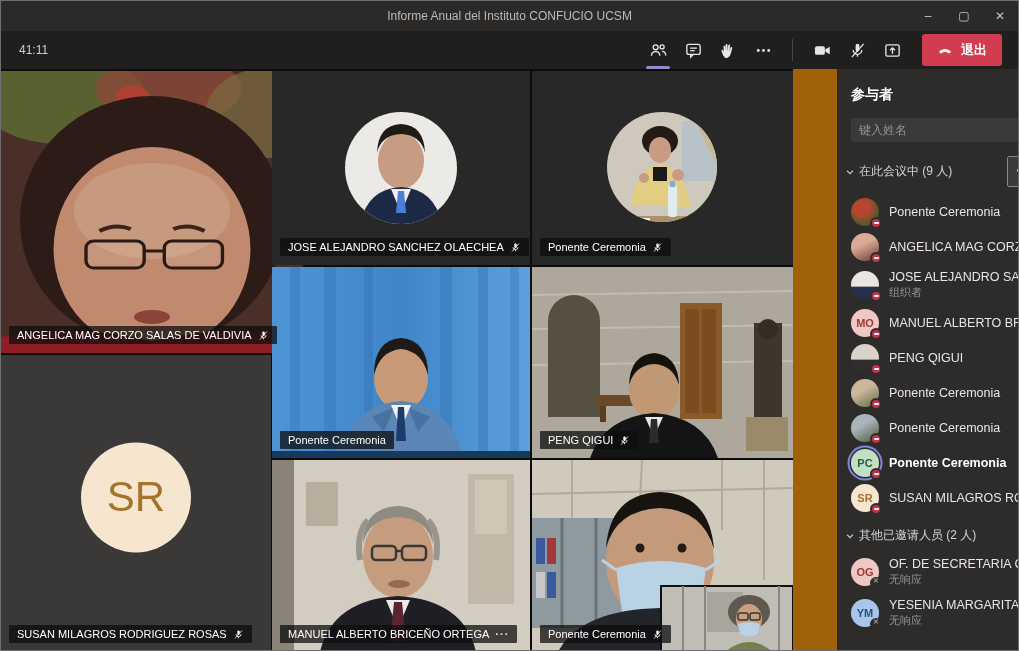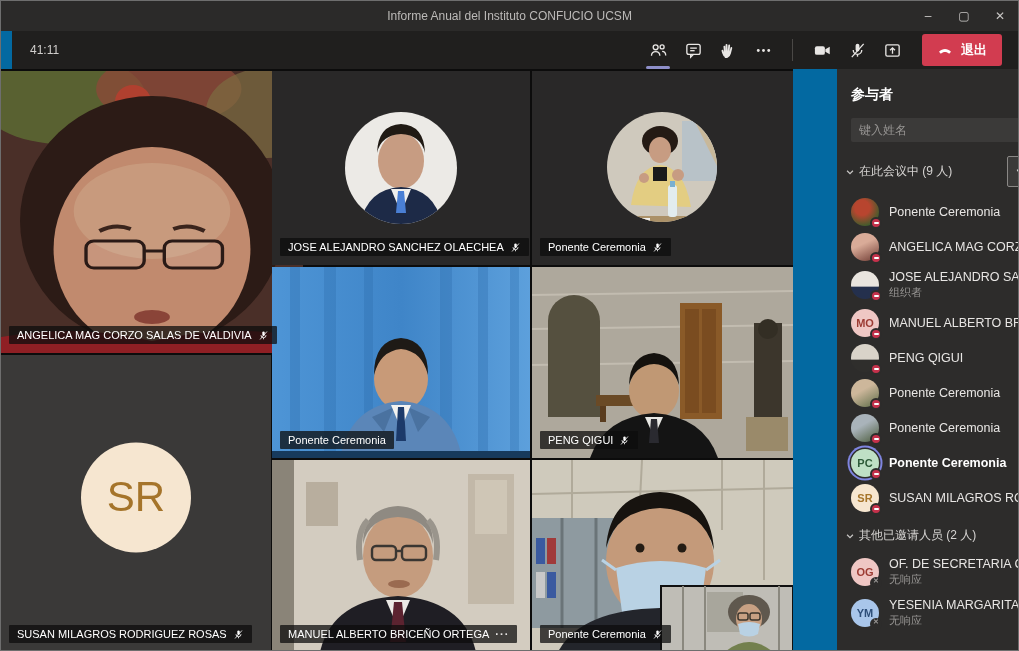--- a/index.html
+++ b/index.html
@@ -1,27 +1,27 @@
 <!DOCTYPE html>
 <html><head>
 <meta charset="utf-8">
 <style>
   * { box-sizing: border-box; margin: 0; padding: 0; }
   html,body { background:#141414; }
   body { font-family:"Liberation Sans", sans-serif; }
-  .app { position:relative; width:1019px; height:651px; background:#0369a1; border:1px solid #6e6e6e; overflow:hidden; }
+  .app { position:relative; width:1019px; height:651px; background:#a16207; border:1px solid #6e6e6e; overflow:hidden; }
 
   
   .titlebar { position:absolute; top:0; left:0; right:0; height:30px; background:#2b2a29; display:flex; align-items:center; justify-content:center; }
   .titlebar-title { color:#bcbab8; font-size:12px; }
   .win-controls { position:absolute; right:0; top:0; height:30px; display:flex; }
   .win-btn { width:36px; height:30px; display:flex; align-items:center; justify-content:center; color:#c8c6c4; font-size:12px; }
 
   
-  .toolbar { position:absolute; top:30px; left:11px; right:0; height:38px; background:#201f1e; display:flex; align-items:center; }
+  .toolbar { position:absolute; top:30px; left:0; right:0; height:38px; background:#201f1e; display:flex; align-items:center; }
   .timer { margin-left:18px; color:#d0cecc; font-size:12px; }
   .tb-right { margin-left:auto; display:flex; align-items:center; gap:9px; margin-right:16px; }
   .tb-btn { width:26px; height:26px; display:flex; align-items:center; justify-content:center; position:relative; cursor:pointer; }
   .tb-btn svg { width:19px; height:19px; }
   .tb-btn.active::after { content:""; position:absolute; left:1px; right:1px; bottom:-6px; height:3px; border-radius:2px; background:#8e8fc9; }
   .tb-divider { width:1px; height:22px; background:#4a4846; margin:0 7px; }
   .leave-btn { display:flex; align-items:flex-end; gap:8px; background:#d23c50; color:#fff; font-size:13px; font-weight:bold; padding:7px 15px; border-radius:3px; margin-left:8px; cursor:pointer; }
   .leave-btn svg { width:16px; height:16px; }
 
   

